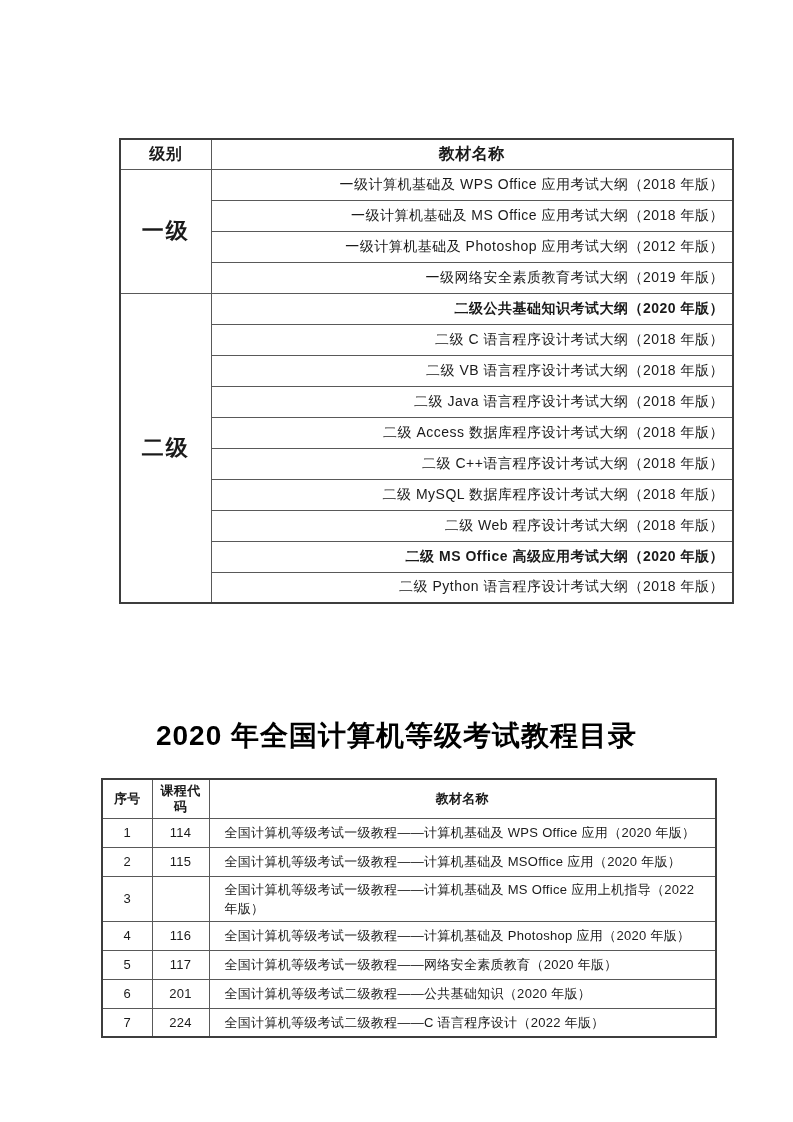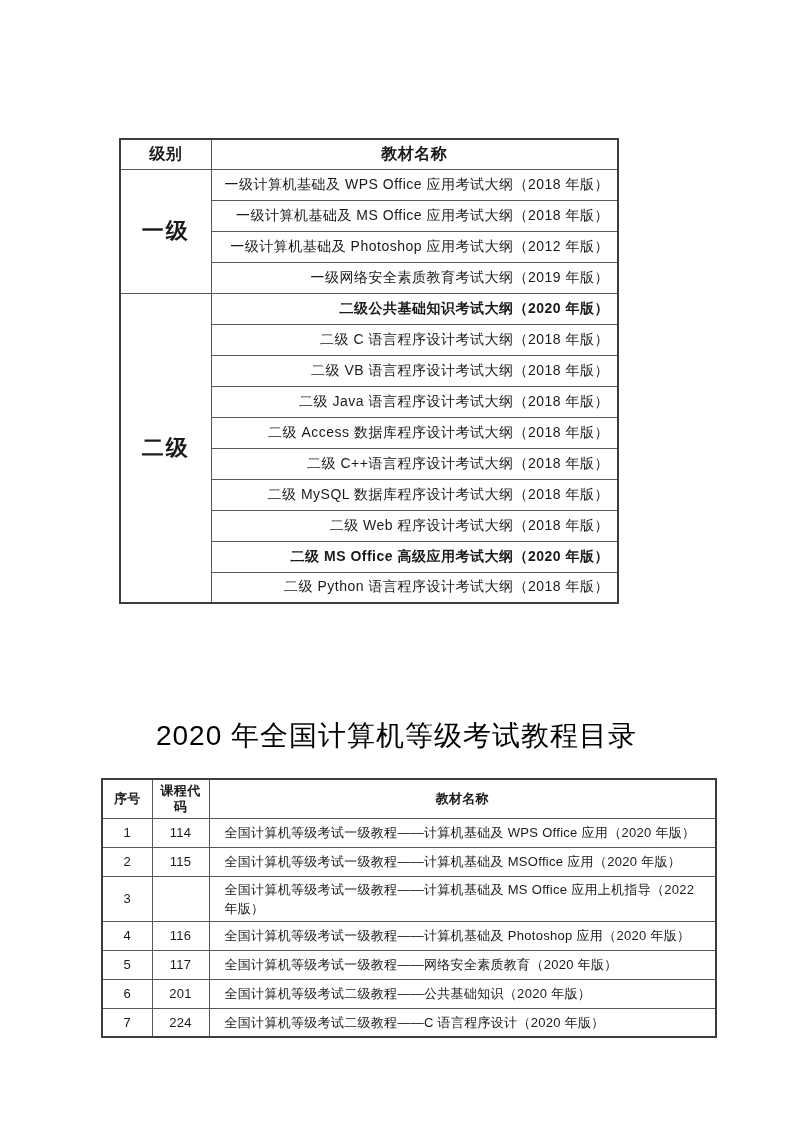--- a/index.html
+++ b/index.html
@@ -21,21 +21,21 @@
   th, td {
     border: 1px solid #595959;
     vertical-align: middle;
     font-weight: normal;
   }
 
   
   .tbl-outline {
     position: absolute;
     left: 119px; top: 138px;
-    width: 500px;
+    width: 615px;
     border: 2px solid #3d3d3d;
     font-size: 14px;
     letter-spacing: 0.5px;
   }
   .tbl-outline col.c-level { width: 91px; }
   .tbl-outline thead th {
     height: 30px;
     font-weight: bold;
     font-size: 16px;
     text-align: center;
@@ -53,21 +53,21 @@
   }
   .bold-row { font-weight: bold; }
 
   
   .doc-title {
     position: absolute;
     left: 0; top: 716px;
     width: 793px;
     text-align: center;
     font-size: 28px;
-    font-weight: normal;
+    font-weight: bold;
     letter-spacing: 1px;
     line-height: 40px;
     color: #000;
   }
 
   
   .tbl-catalog {
     position: absolute;
     left: 101px; top: 778px;
     width: 616px;
@@ -201,16 +201,16 @@
       <td class="cell-name">全国计算机等级考试一级教程——网络安全素质教育（2020 年版）</td>
     </tr>
     <tr>
       <td class="cell-no">6</td>
       <td class="cell-code">201</td>
       <td class="cell-name">全国计算机等级考试二级教程——公共基础知识（2020 年版）</td>
     </tr>
     <tr>
       <td class="cell-no">7</td>
       <td class="cell-code">224</td>
-      <td class="cell-name">全国计算机等级考试二级教程——C 语言程序设计（2020 年版）</td>
+      <td class="cell-name">全国计算机等级考试二级教程——C 语言程序设计（2022 年版）</td>
     </tr>
   </tbody>
 </table>
 
 </body></html>

